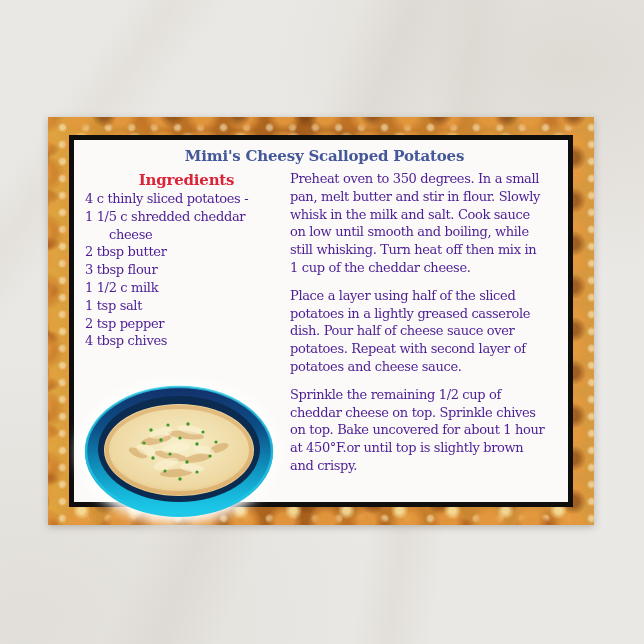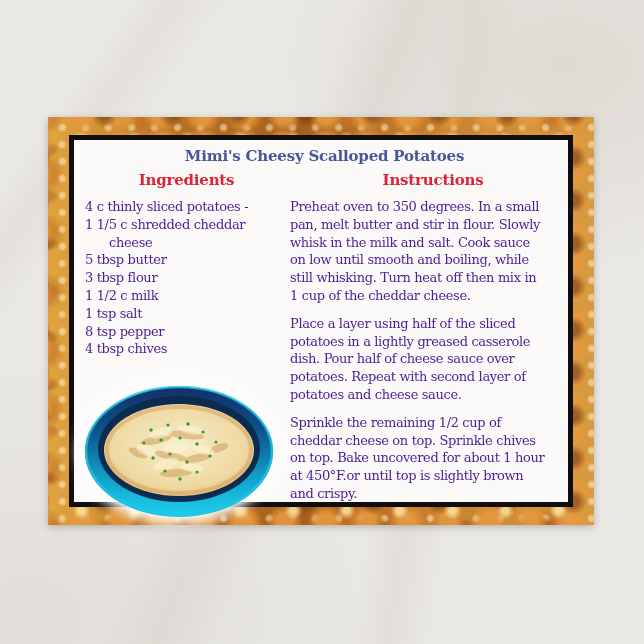--- a/index.html
+++ b/index.html
@@ -35,21 +35,21 @@
   }
   .title{
     padding-top:5px;text-align:center;line-height:23px;
     font-size:15px;font-weight:bold;letter-spacing:-0.2px;color:#44589a;
   }
   .col{position:absolute;top:30px;}
   .col-left{left:11px;width:203px;}
   .col-right{left:216px;width:286px;}
   .heading{
     text-align:center;font-size:15px;font-weight:bold;line-height:20px;
-    margin-bottom:8px;color:#dc2439;letter-spacing:-0.2px;
+    margin-bottom:0;color:#dc2439;letter-spacing:-0.2px;
   }
   .body-text, .ing-line, .para{
     font-size:13px;letter-spacing:-0.35px;line-height:17.8px;color:#4c1d95;
   }
   .ing-line{white-space:pre;}
   .ing-line.cont{padding-left:24px;}
   .para{white-space:pre;margin:0 0 10px 0;}
   .bowl{
     position:absolute;left:28px;top:261px;width:206px;height:150px;z-index:2;
   }
@@ -63,31 +63,30 @@
 
     <div class="content-box">
       <div class="title">Mimi's Cheesy Scalloped Potatoes</div>
 
       <div class="col col-left">
         <div class="heading">Ingredients</div>
         <div class="ing-list">
             <div class="ing-line">4 c thinly sliced potatoes -</div>
             <div class="ing-line">1 1/5 c shredded cheddar</div>
             <div class="ing-line cont">cheese</div>
-            <div class="ing-line">5 tbsp butter</div>
+            <div class="ing-line">2 tbsp butter</div>
             <div class="ing-line">3 tbsp flour</div>
             <div class="ing-line">1 1/2 c milk</div>
             <div class="ing-line">1 tsp salt</div>
-            <div class="ing-line">8 tsp pepper</div>
+            <div class="ing-line">2 tsp pepper</div>
             <div class="ing-line">4 tbsp chives</div>
           </div>
       </div>
 
       <div class="col col-right">
-        <div class="heading">Instructions</div>
         <div class="para-list">
             <div class="para">Preheat oven to 350 degrees. In a small
 pan, melt butter and stir in flour. Slowly
 whisk in the milk and salt. Cook sauce
 on low until smooth and boiling, while
 still whisking. Turn heat off then mix in
 1 cup of the cheddar cheese.</div>
             <div class="para">Place a layer using half of the sliced
 potatoes in a lightly greased casserole
 dish. Pour half of cheese sauce over

